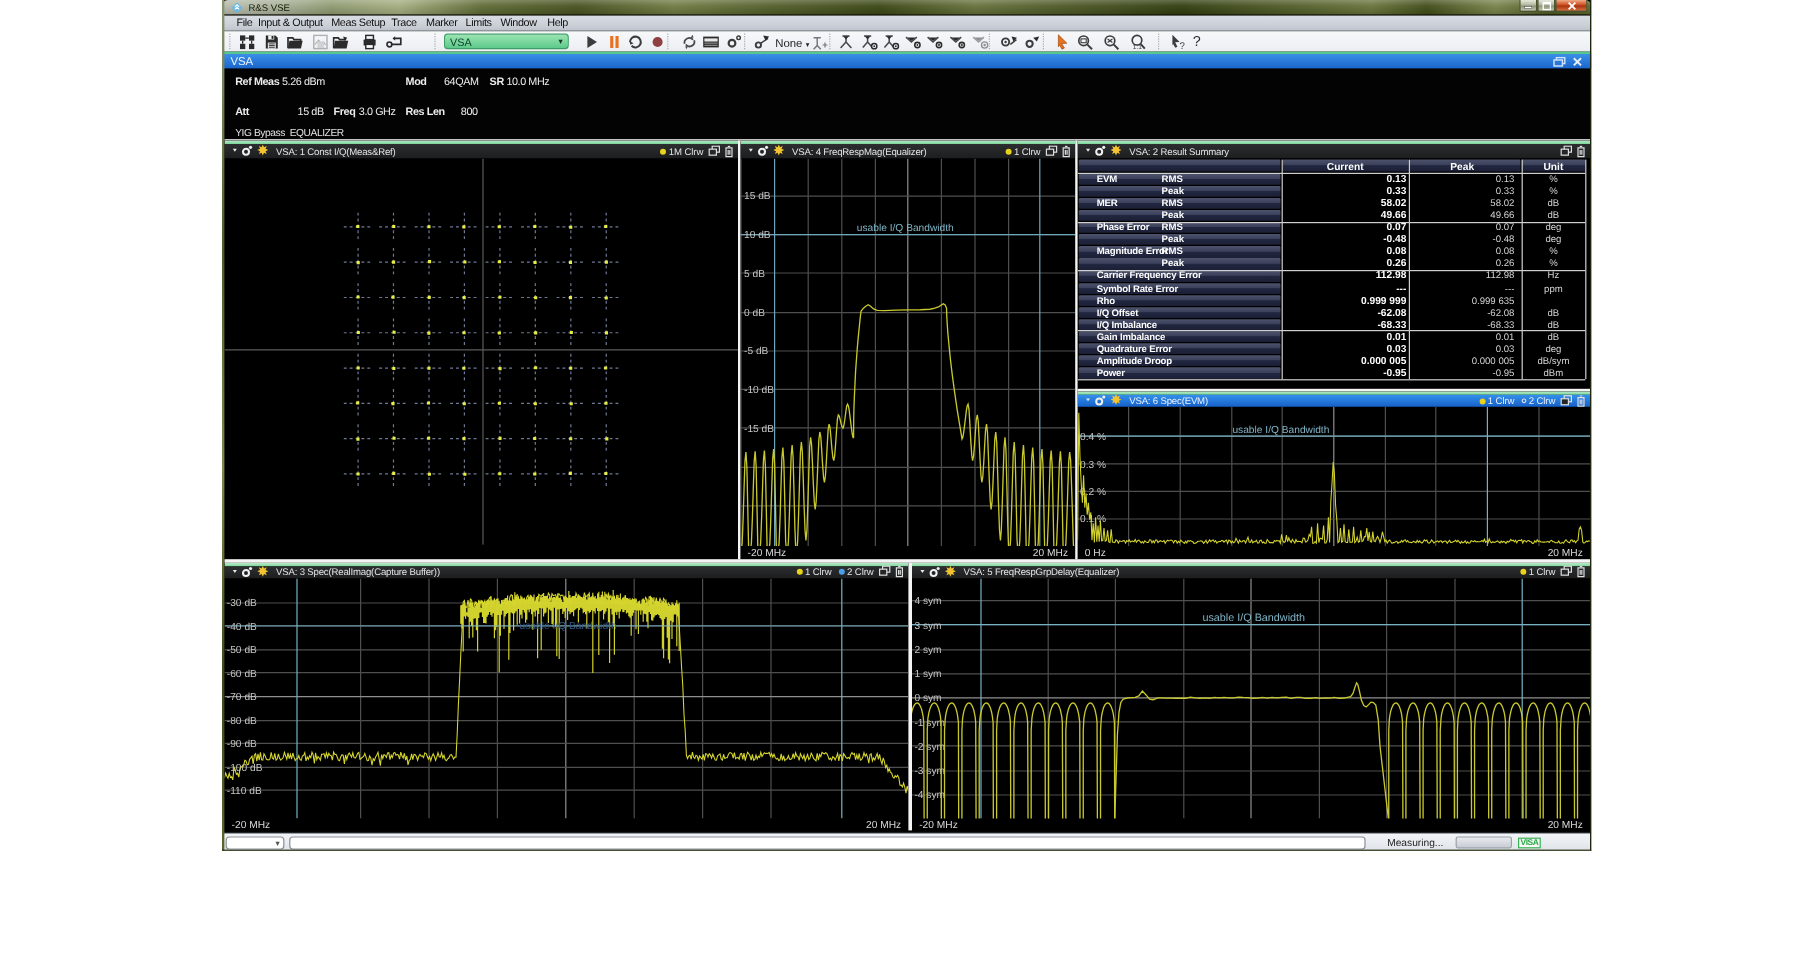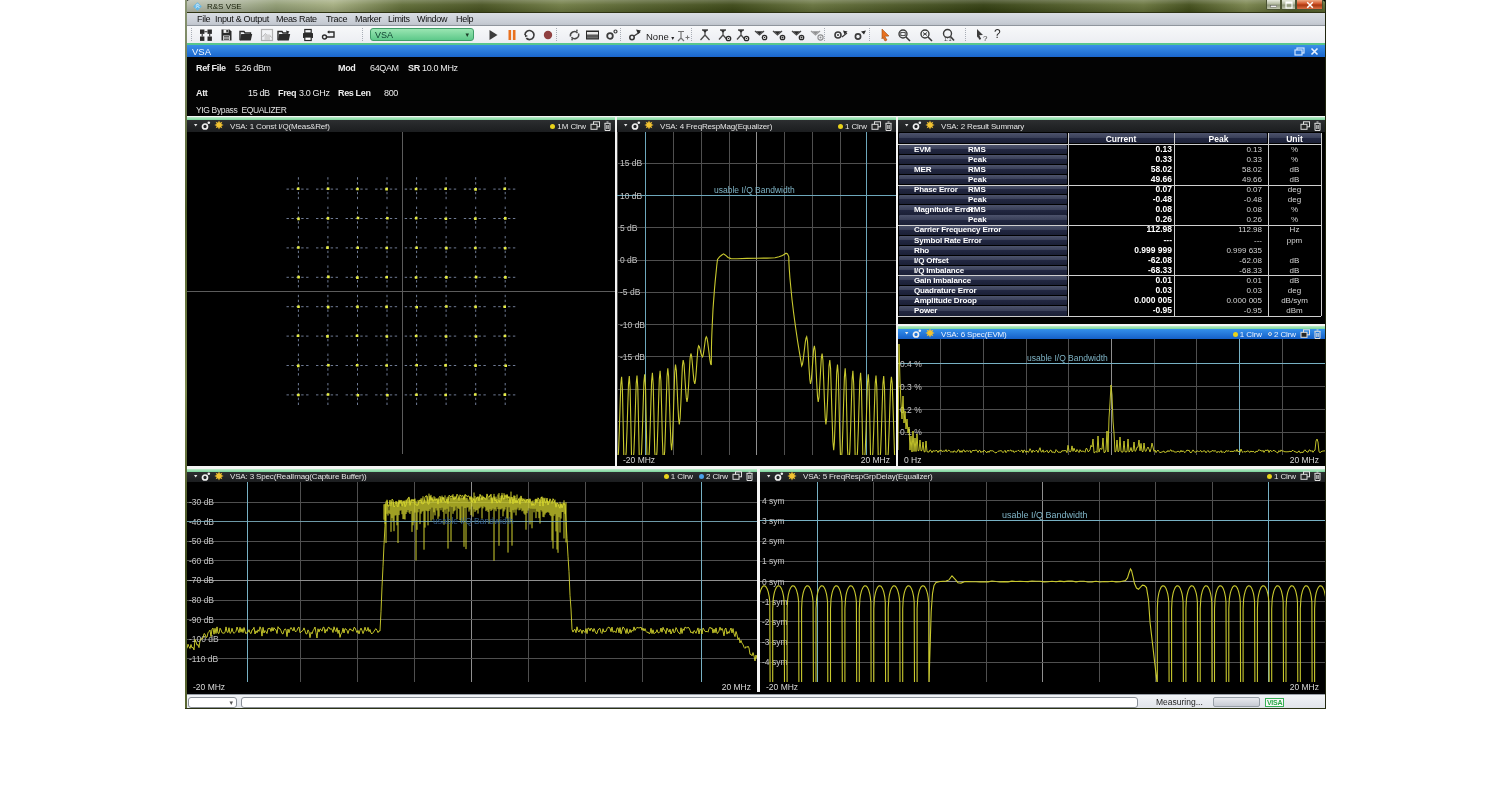--- a/index.html
+++ b/index.html
@@ -71,21 +71,21 @@
       </div>
       <div class="wb cl">
         <svg width="8" height="8" viewBox="0 0 8 8">
           <path d="M1.2 1.2l5.6 5.6M6.8 1.2L1.2 6.8" stroke="#fff" stroke-width="1.5"></path>
         </svg>
       </div>
     </div>
     <div class="menubar">
       <span style="position:absolute;left:12px;top:1px">File</span>
       <span style="position:absolute;left:30px;top:1px">Input &amp; Output</span>
-      <span style="position:absolute;left:91px;top:1px">Meas Rate</span>
+      <span style="position:absolute;left:91px;top:1px">Meas Setup</span>
       <span style="position:absolute;left:141px;top:1px">Trace</span>
       <span style="position:absolute;left:170px;top:1px">Marker</span>
       <span style="position:absolute;left:203px;top:1px">Limits</span>
       <span style="position:absolute;left:232px;top:1px">Window</span>
       <span style="position:absolute;left:271px;top:1px">Help</span>
     </div>
     <div class="toolbar">
       <div class="tabs" style="left:11px">
         <svg class="ti" width="14" height="14" viewBox="0 0 14 14">
           <rect x="1" y="1.5" width="4.4" height="4.4" fill="#2b2b2b"></rect>
@@ -320,21 +320,21 @@
       <span class="vsaicons">
         <svg width="11" height="9" viewBox="0 0 11 9">
           <rect x="3" y="1" width="7" height="5" fill="none" stroke="#cfe4ff" stroke-width="1.2"></rect>
           <rect x="1" y="3" width="7" height="5" fill="#2a77d8" stroke="#cfe4ff" stroke-width="1.2"></rect>
         </svg>
         <svg width="9" height="9" viewBox="0 0 9 9">
           <path d="M1.5 1.5l6 6M7.5 1.5l-6 6" stroke="#e8f2ff" stroke-width="1.6"></path>
         </svg>
       </span>
     </div>
-    <div class="info" style="left:11px;top:63px;font-weight:bold;">Ref File</div>
+    <div class="info" style="left:11px;top:63px;font-weight:bold;">Ref Meas</div>
     <div class="info" style="left:50px;top:63px;">5.26 dBm</div>
     <div class="info" style="left:153px;top:63px;font-weight:bold;">Mod</div>
     <div class="info" style="left:185px;top:63px;">64QAM</div>
     <div class="info" style="left:223px;top:63px;font-weight:bold;">SR</div>
     <div class="info" style="left:237px;top:63px;">10.0 MHz</div>
     <div class="info" style="left:11px;top:88px;font-weight:bold;">Att</div>
     <div class="info" style="left:63px;top:88px;">15 dB</div>
     <div class="info" style="left:93px;top:88px;font-weight:bold;">Freq</div>
     <div class="info" style="left:114px;top:88px;">3.0 GHz</div>
     <div class="info" style="left:153px;top:88px;font-weight:bold;">Res Len</div>

